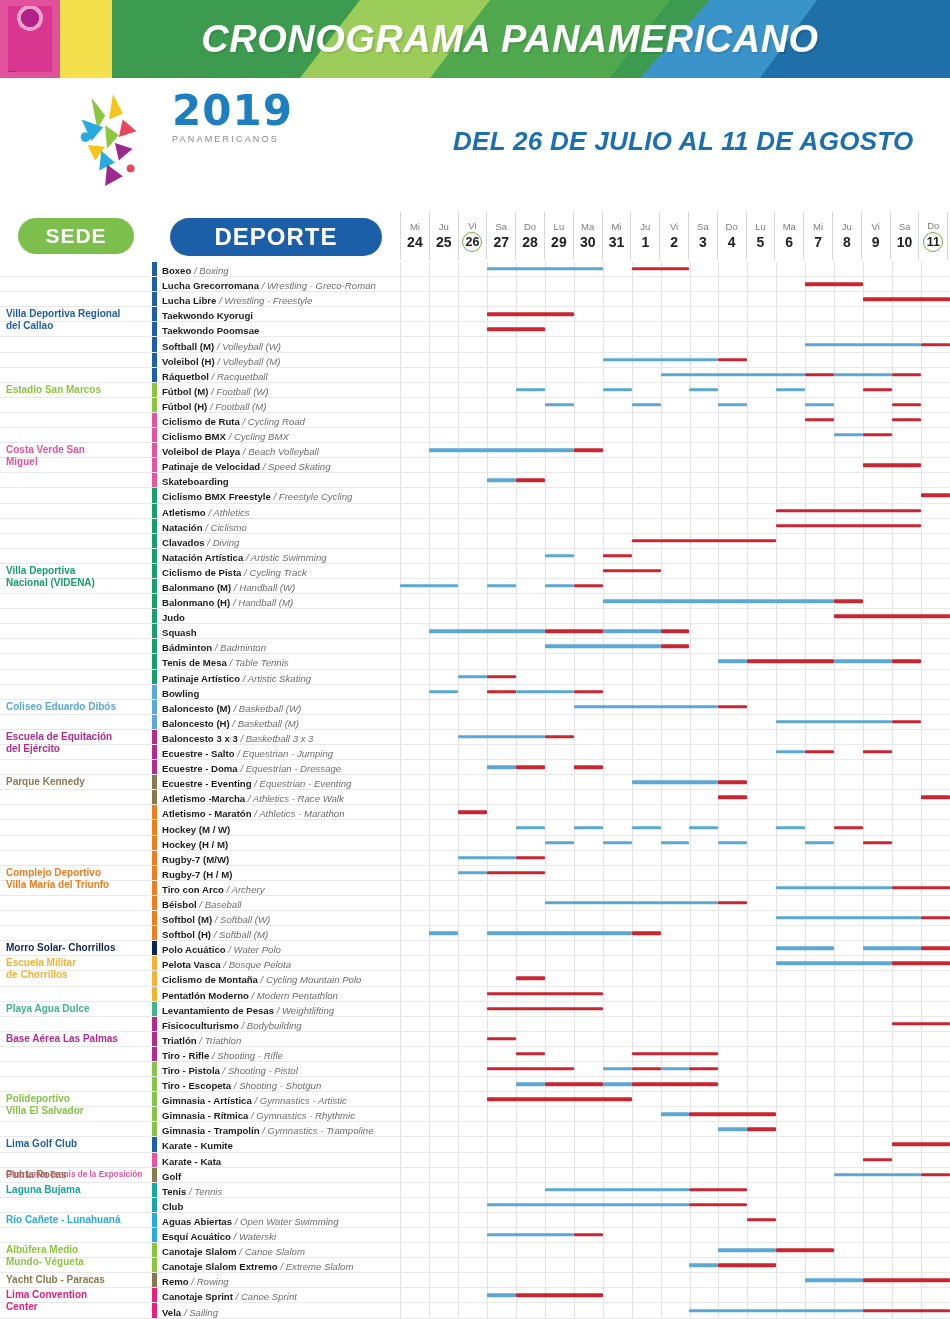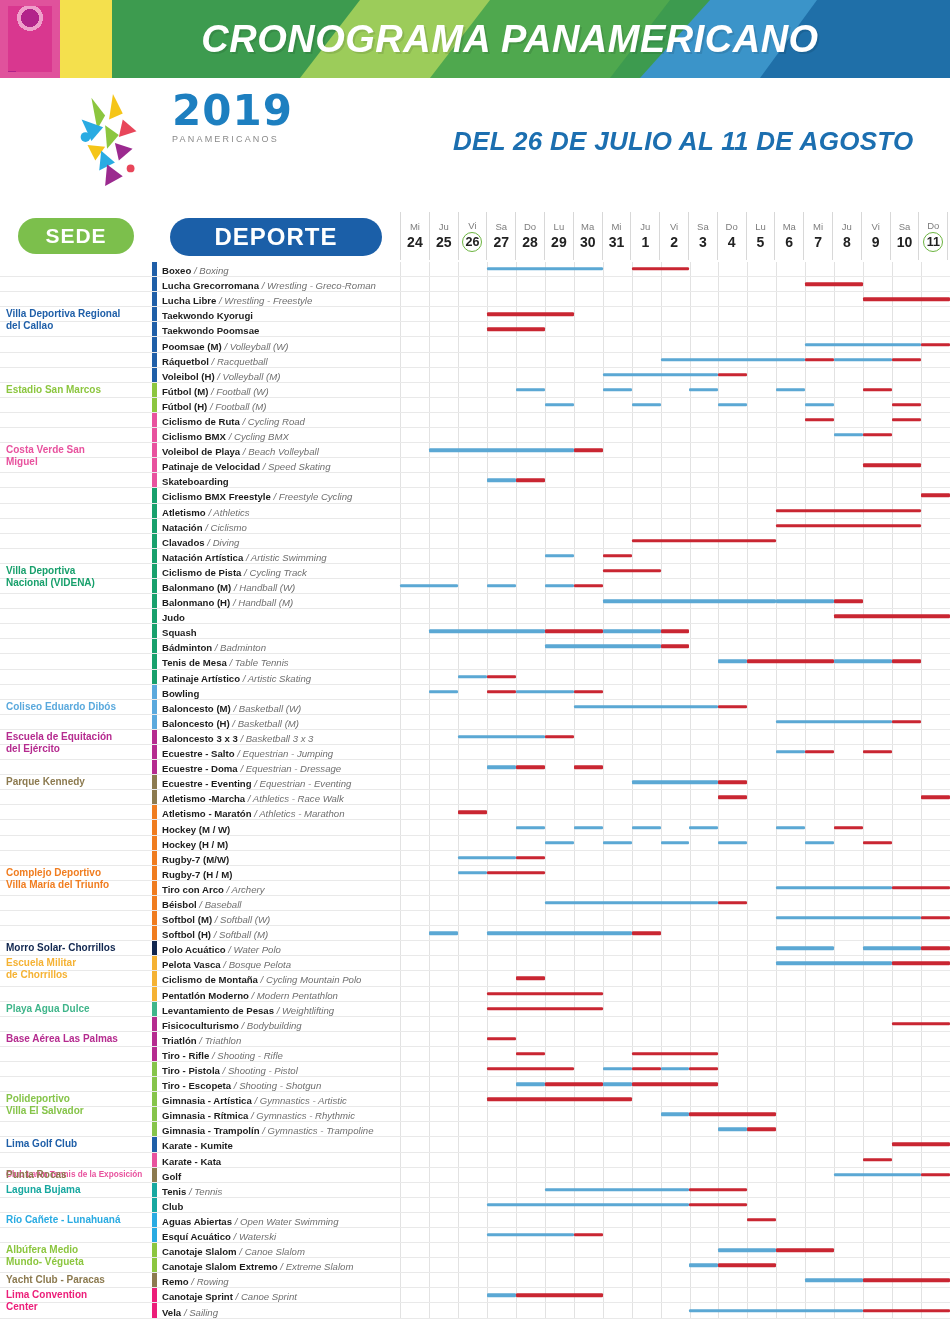--- a/index.html
+++ b/index.html
@@ -434,21 +434,21 @@
         <div class="gcell"></div>
         <div class="bars">
           <div class="bar red" style="left: 15.7895%; width: 10.5263%;"></div>
         </div>
       </div>
     </div>
     <div class="row">
       <div class="venue-col"></div>
       <div class="stripe-col" style="background: rgb(31, 95, 168);"></div>
       <div class="sport-col">
-        <div><span class="sport-es">Poomsae (M)</span><span class="sport-en"> / Volleyball (W)</span></div>
+        <div><span class="sport-es">Softball (M)</span><span class="sport-en"> / Volleyball (W)</span></div>
       </div>
       <div class="grid-col">
         <div class="gcell"></div>
         <div class="gcell"></div>
         <div class="gcell"></div>
         <div class="gcell"></div>
         <div class="gcell"></div>
         <div class="gcell"></div>
         <div class="gcell"></div>
         <div class="gcell"></div>
@@ -459,20 +459,52 @@
         <div class="gcell"></div>
         <div class="gcell"></div>
         <div class="gcell"></div>
         <div class="gcell"></div>
         <div class="gcell"></div>
         <div class="gcell"></div>
         <div class="gcell"></div>
         <div class="bars">
           <div class="bar blue" style="left: 73.6842%; width: 21.0526%;"></div>
           <div class="bar red" style="left: 94.7368%; width: 5.26316%;"></div>
+        </div>
+      </div>
+    </div>
+    <div class="row">
+      <div class="venue-col"></div>
+      <div class="stripe-col" style="background: rgb(31, 95, 168);"></div>
+      <div class="sport-col">
+        <div><span class="sport-es">Voleibol (H)</span><span class="sport-en"> / Volleyball (M)</span></div>
+      </div>
+      <div class="grid-col">
+        <div class="gcell"></div>
+        <div class="gcell"></div>
+        <div class="gcell"></div>
+        <div class="gcell"></div>
+        <div class="gcell"></div>
+        <div class="gcell"></div>
+        <div class="gcell"></div>
+        <div class="gcell"></div>
+        <div class="gcell"></div>
+        <div class="gcell"></div>
+        <div class="gcell"></div>
+        <div class="gcell"></div>
+        <div class="gcell"></div>
+        <div class="gcell"></div>
+        <div class="gcell"></div>
+        <div class="gcell"></div>
+        <div class="gcell"></div>
+        <div class="gcell"></div>
+        <div class="gcell"></div>
+        <div class="bars">
+          <div class="bar blue" style="left: 36.8421%; width: 21.0526%;"></div>
+          <div class="bar red" style="left: 57.8947%; width: 5.26316%;"></div>
         </div>
       </div>
     </div>
     <div class="row">
       <div class="venue-col"></div>
       <div class="stripe-col" style="background: rgb(31, 95, 168);"></div>
       <div class="sport-col">
         <div><span class="sport-es">Ráquetbol</span><span class="sport-en"> / Racquetball</span></div>
       </div>
       <div class="grid-col">
@@ -493,52 +525,20 @@
         <div class="gcell"></div>
         <div class="gcell"></div>
         <div class="gcell"></div>
         <div class="gcell"></div>
         <div class="gcell"></div>
         <div class="bars">
           <div class="bar blue" style="left: 47.3684%; width: 26.3158%;"></div>
           <div class="bar red" style="left: 73.6842%; width: 5.26316%;"></div>
           <div class="bar blue" style="left: 78.9474%; width: 10.5263%;"></div>
           <div class="bar red" style="left: 89.4737%; width: 5.26316%;"></div>
-        </div>
-      </div>
-    </div>
-    <div class="row">
-      <div class="venue-col"></div>
-      <div class="stripe-col" style="background: rgb(31, 95, 168);"></div>
-      <div class="sport-col">
-        <div><span class="sport-es">Voleibol (H)</span><span class="sport-en"> / Volleyball (M)</span></div>
-      </div>
-      <div class="grid-col">
-        <div class="gcell"></div>
-        <div class="gcell"></div>
-        <div class="gcell"></div>
-        <div class="gcell"></div>
-        <div class="gcell"></div>
-        <div class="gcell"></div>
-        <div class="gcell"></div>
-        <div class="gcell"></div>
-        <div class="gcell"></div>
-        <div class="gcell"></div>
-        <div class="gcell"></div>
-        <div class="gcell"></div>
-        <div class="gcell"></div>
-        <div class="gcell"></div>
-        <div class="gcell"></div>
-        <div class="gcell"></div>
-        <div class="gcell"></div>
-        <div class="gcell"></div>
-        <div class="gcell"></div>
-        <div class="bars">
-          <div class="bar blue" style="left: 36.8421%; width: 21.0526%;"></div>
-          <div class="bar red" style="left: 57.8947%; width: 5.26316%;"></div>
         </div>
       </div>
     </div>
     <div class="row">
       <div class="venue-col">
         <div class="venue-label" style="color: rgb(140, 198, 63); top: 1px;">Estadio San Marcos</div>
       </div>
       <div class="stripe-col" style="background: rgb(140, 198, 63);"></div>
       <div class="sport-col">
         <div><span class="sport-es">Fútbol (M)</span><span class="sport-en"> / Football (W)</span></div>

